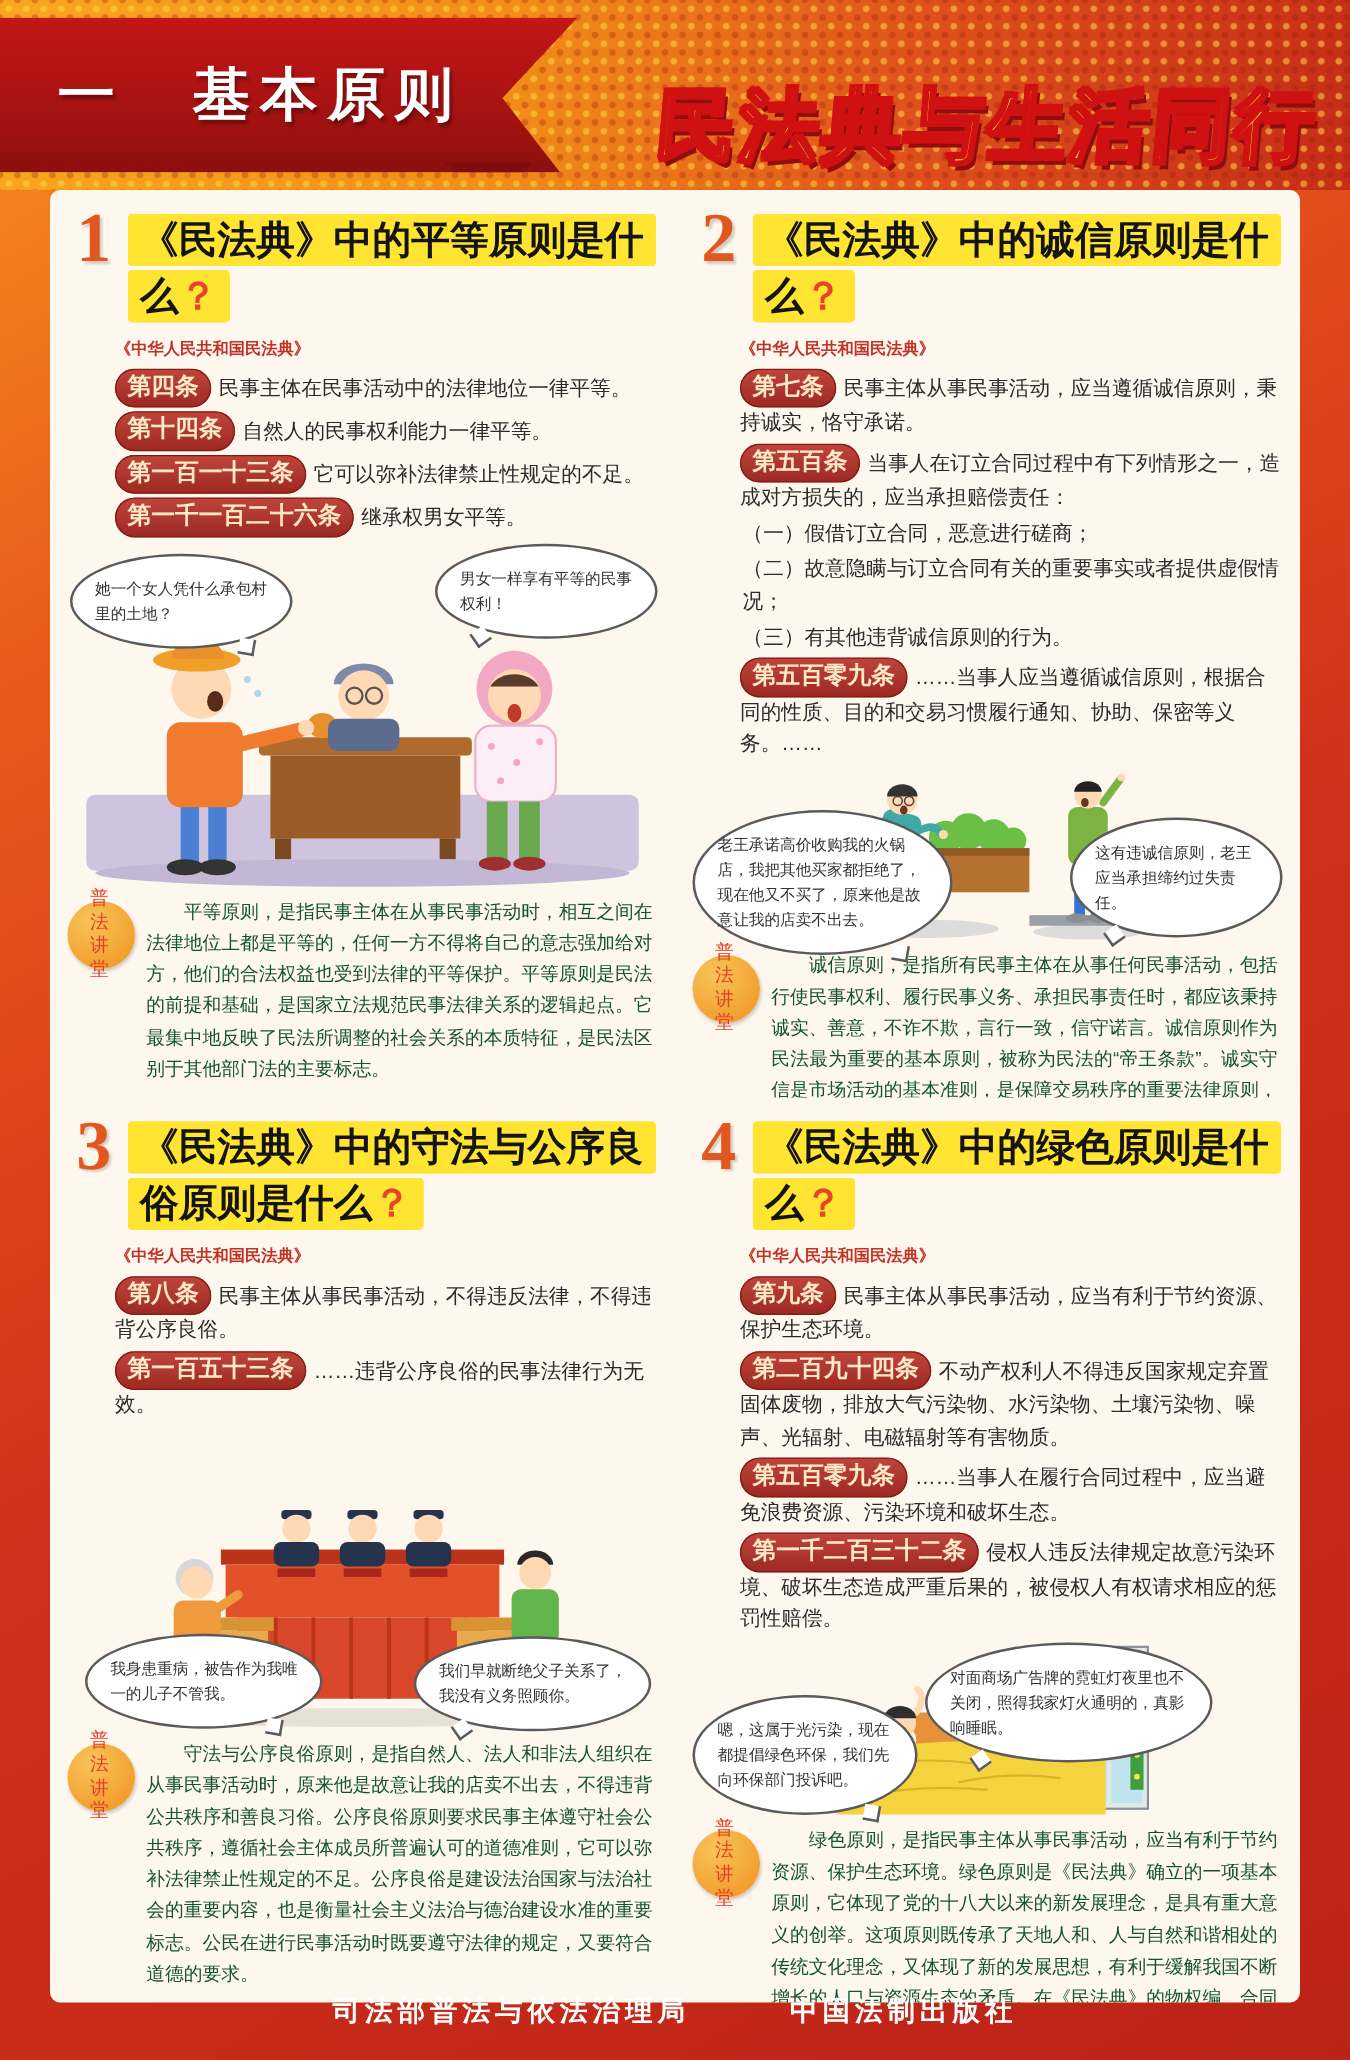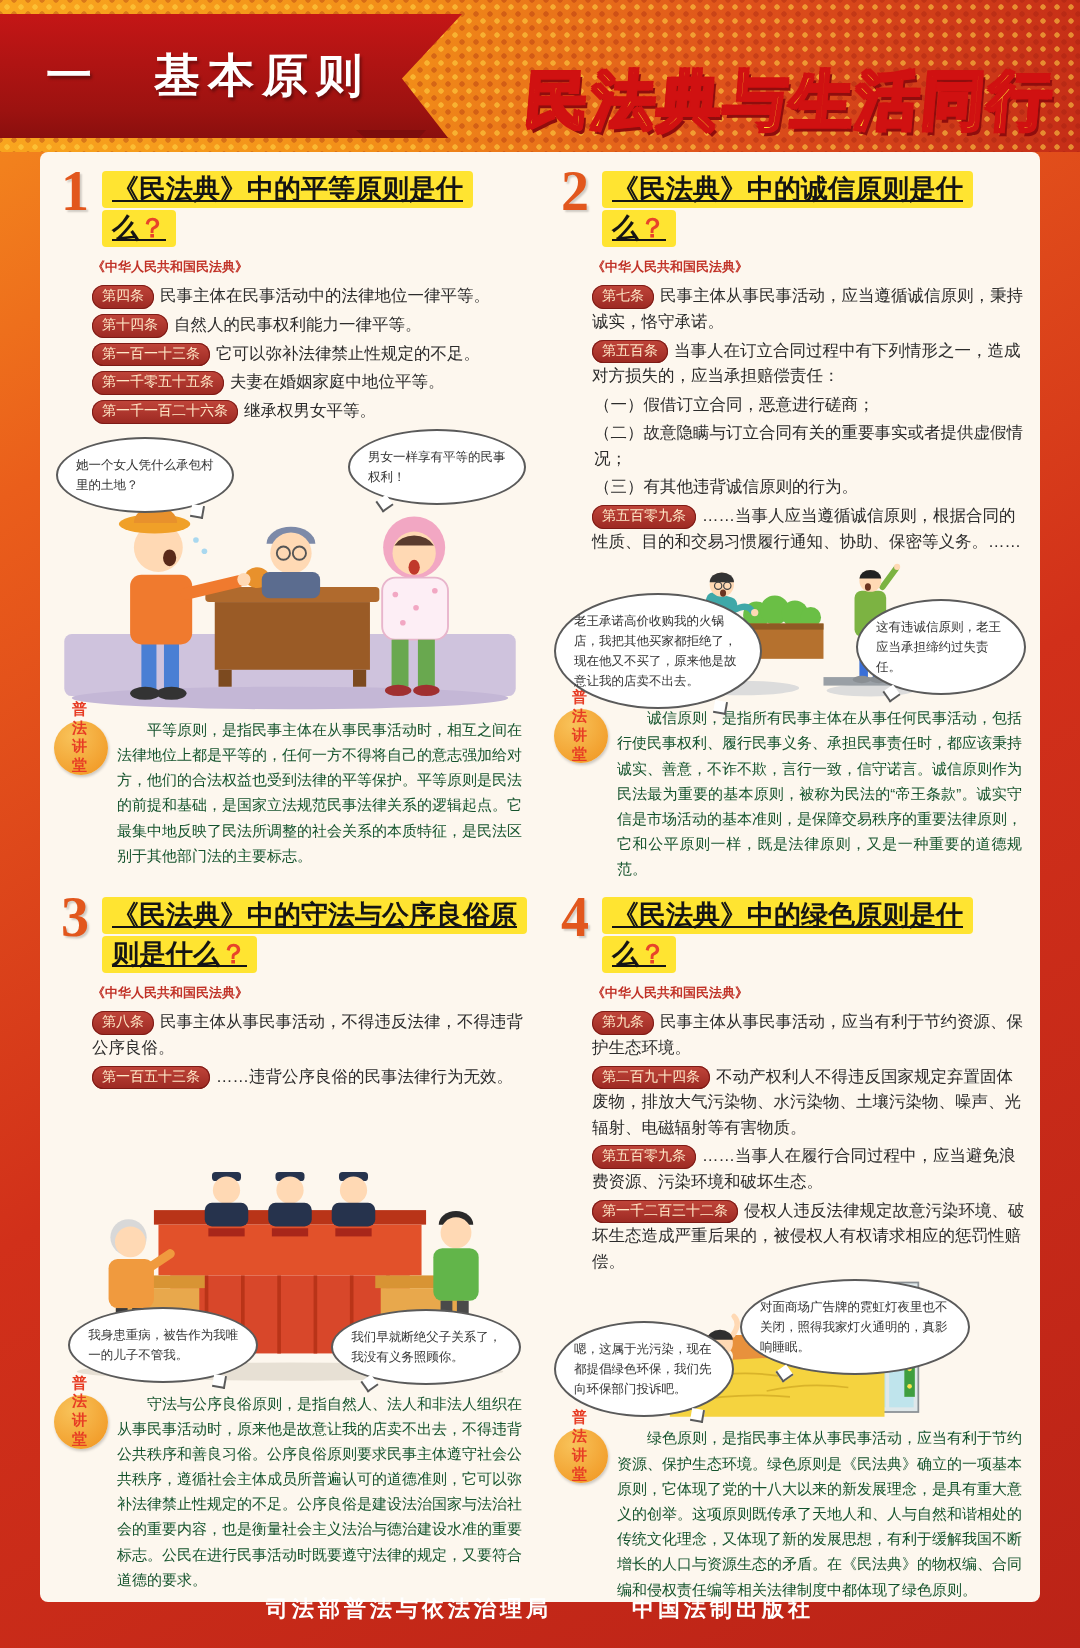--- a/index.html
+++ b/index.html
@@ -25,47 +25,47 @@
     -webkit-text-stroke:2.5px #d01111;
     text-shadow:-2px -2px 0 #d01111,2px -2px 0 #d01111,-2px 2px 0 #d01111,2px 2px 0 #d01111,4px 5px 0 #8f0d0d;}
   
   .panel{position:absolute;left:40px;right:40px;top:152px;bottom:46px;background:#fdf7ee;
     border-radius:8px;display:grid;grid-template-columns:1fr 1fr;grid-template-rows:726px 1fr;}
   .quad{position:relative;box-sizing:border-box;padding:16px 14px 6px 14px;display:flex;
     flex-direction:column;overflow:hidden;}
   .sec-head{display:flex;align-items:flex-start;gap:6px;margin:0 0 6px 0;}
   .num{font-family:"Liberation Serif",serif;font-size:56px;font-weight:bold;color:#e2571d;
     line-height:.85;min-width:42px;text-align:center;text-shadow:2px 2px 2px rgba(0,0,0,.18);}
-  .sec-title{margin:2px 0 0 0;font-size:27px;font-weight:900;color:#141414;line-height:1.45;text-decoration:underline;}
+  .sec-title{margin:2px 0 0 0;font-size:31px;font-weight:900;color:#141414;line-height:1.45;}
   .sec-title .hl{background:#ffe431;padding:3px 10px 4px;border-radius:4px;
     -webkit-box-decoration-break:clone;box-decoration-break:clone;}
   .qmark{color:#e8442a;}
   .law-name{margin:4px 0 4px 38px;font-size:13px;font-weight:bold;color:#c13227;}
   .articles{margin-left:38px;font-size:16.5px;color:#2b2b2b;line-height:1.55;}
   .article{margin:3px 0;}
   .article.sub{margin-left:2px;}
   .badge{display:inline-block;background:linear-gradient(180deg,#c0453a,#9c2922);color:#ffe9c8;
-    border-radius:999px;padding:0 10px 2px;font-size:14px;font-weight:normal;margin-right:6px;
+    border-radius:999px;padding:0 10px 2px;font-size:19px;font-weight:bold;margin-right:6px;
     box-shadow:inset 0 0 0 1px #7d1b16;vertical-align:1px;white-space:nowrap;}
   
   .scene{position:relative;flex:1;min-height:140px;margin:2px 0 4px;}
   .scene svg{position:absolute;inset:0;width:100%;height:100%;}
   .bubble{position:absolute;background:#fff;border:2px solid #5a5a5a;border-radius:50%;
     padding:16px 18px;font-size:12.5px;line-height:1.6;color:#333;z-index:2;
     font-family:"Liberation Serif",serif;display:flex;align-items:center;text-align:left;}
   .bubble::after{content:"";position:absolute;width:11px;height:11px;background:#fff;
     border-right:2px solid #5a5a5a;border-bottom:2px solid #5a5a5a;transform:rotate(55deg);
     bottom:-7px;left:38%;}
   .bubble.tail-left::after{left:16%;}
   .bubble.tail-right::after{left:auto;right:16%;transform:rotate(10deg);}
   
   .lecture{display:flex;gap:9px;align-items:flex-start;margin:2px 0 4px;}
   .lec-badge{flex:0 0 auto;width:54px;height:54px;border-radius:50%;
-    background:radial-gradient(circle at 35% 28%,#f8c35a,#f0931e);color:#e73c24;font-weight:bold;
-    font-size:15px;letter-spacing:3px;display:flex;align-items:flex-end;justify-content:center;
+    background:radial-gradient(circle at 35% 28%,#f8c35a,#f0931e);color:#e73c24;font-weight:normal;
+    font-size:15px;letter-spacing:3px;display:flex;align-items:center;justify-content:center;
     margin-top:4px;box-shadow:1px 2px 3px rgba(0,0,0,.2);}
   .lec-badge span{display:block;width:2.3em;line-height:1.25;text-align:center;}
   .lec-text{margin:0;font-size:15px;color:#14532d;line-height:1.68;text-indent:2em;
     text-align:justify;padding-right:4px;}
   
   .footer{position:absolute;left:0;right:0;bottom:16px;height:46px;display:flex;align-items:center;
     justify-content:center;gap:80px;color:#fff;font-size:22px;font-weight:bold;letter-spacing:4px;}
 </style>
 </head>
 <body>
@@ -84,21 +84,20 @@
     <section class="quad">
       <div class="sec-head">
         <span class="num">1</span>
         <h2 class="sec-title"><span class="hl"><span>《民法典》中的平等原则是什么</span><span class="qmark">？</span></span></h2>
       </div>
       <div class="law-name">《中华人民共和国民法典》</div>
       <div class="articles">
         <p class="article"><span class="badge">第四条</span><span>民事主体在民事活动中的法律地位一律平等。</span></p>
         <p class="article"><span class="badge">第十四条</span><span>自然人的民事权利能力一律平等。</span></p>
         <p class="article"><span class="badge">第一百一十三条</span><span>它可以弥补法律禁止性规定的不足。</span></p>
-        <p class="article"><span class="badge">第一千零五十五条</span><span>夫妻在婚姻家庭中地位平等。</span></p>
         <p class="article"><span class="badge">第一千一百二十六条</span><span>继承权男女平等。</span></p>
       </div>
       <div class="scene">
         <svg viewBox="0 0 480 300" preserveAspectRatio="xMidYMax meet">
           <rect x="0" y="218" width="480" height="66" rx="8" fill="#cfc3dd"></rect>
           <ellipse cx="240" cy="286" rx="232" ry="12" fill="#c4b7d6"></ellipse>
           <rect x="150" y="168" width="185" height="16" rx="4" fill="#b06a2d"></rect>
           <rect x="160" y="184" width="165" height="72" fill="#9a5b26"></rect>
           <rect x="164" y="256" width="14" height="18" fill="#7c4a1f"></rect>
           <rect x="307" y="256" width="14" height="18" fill="#7c4a1f"></rect>

